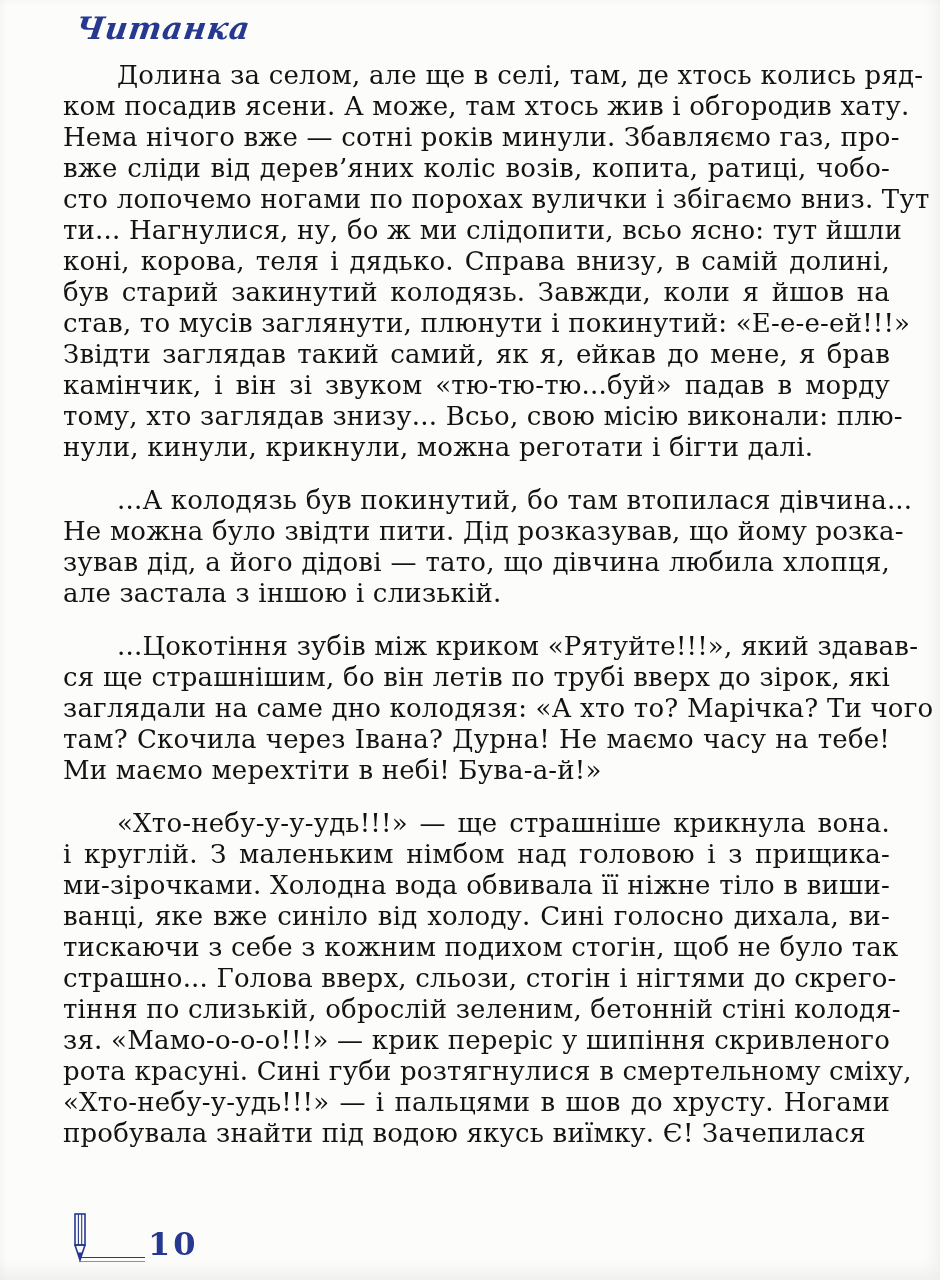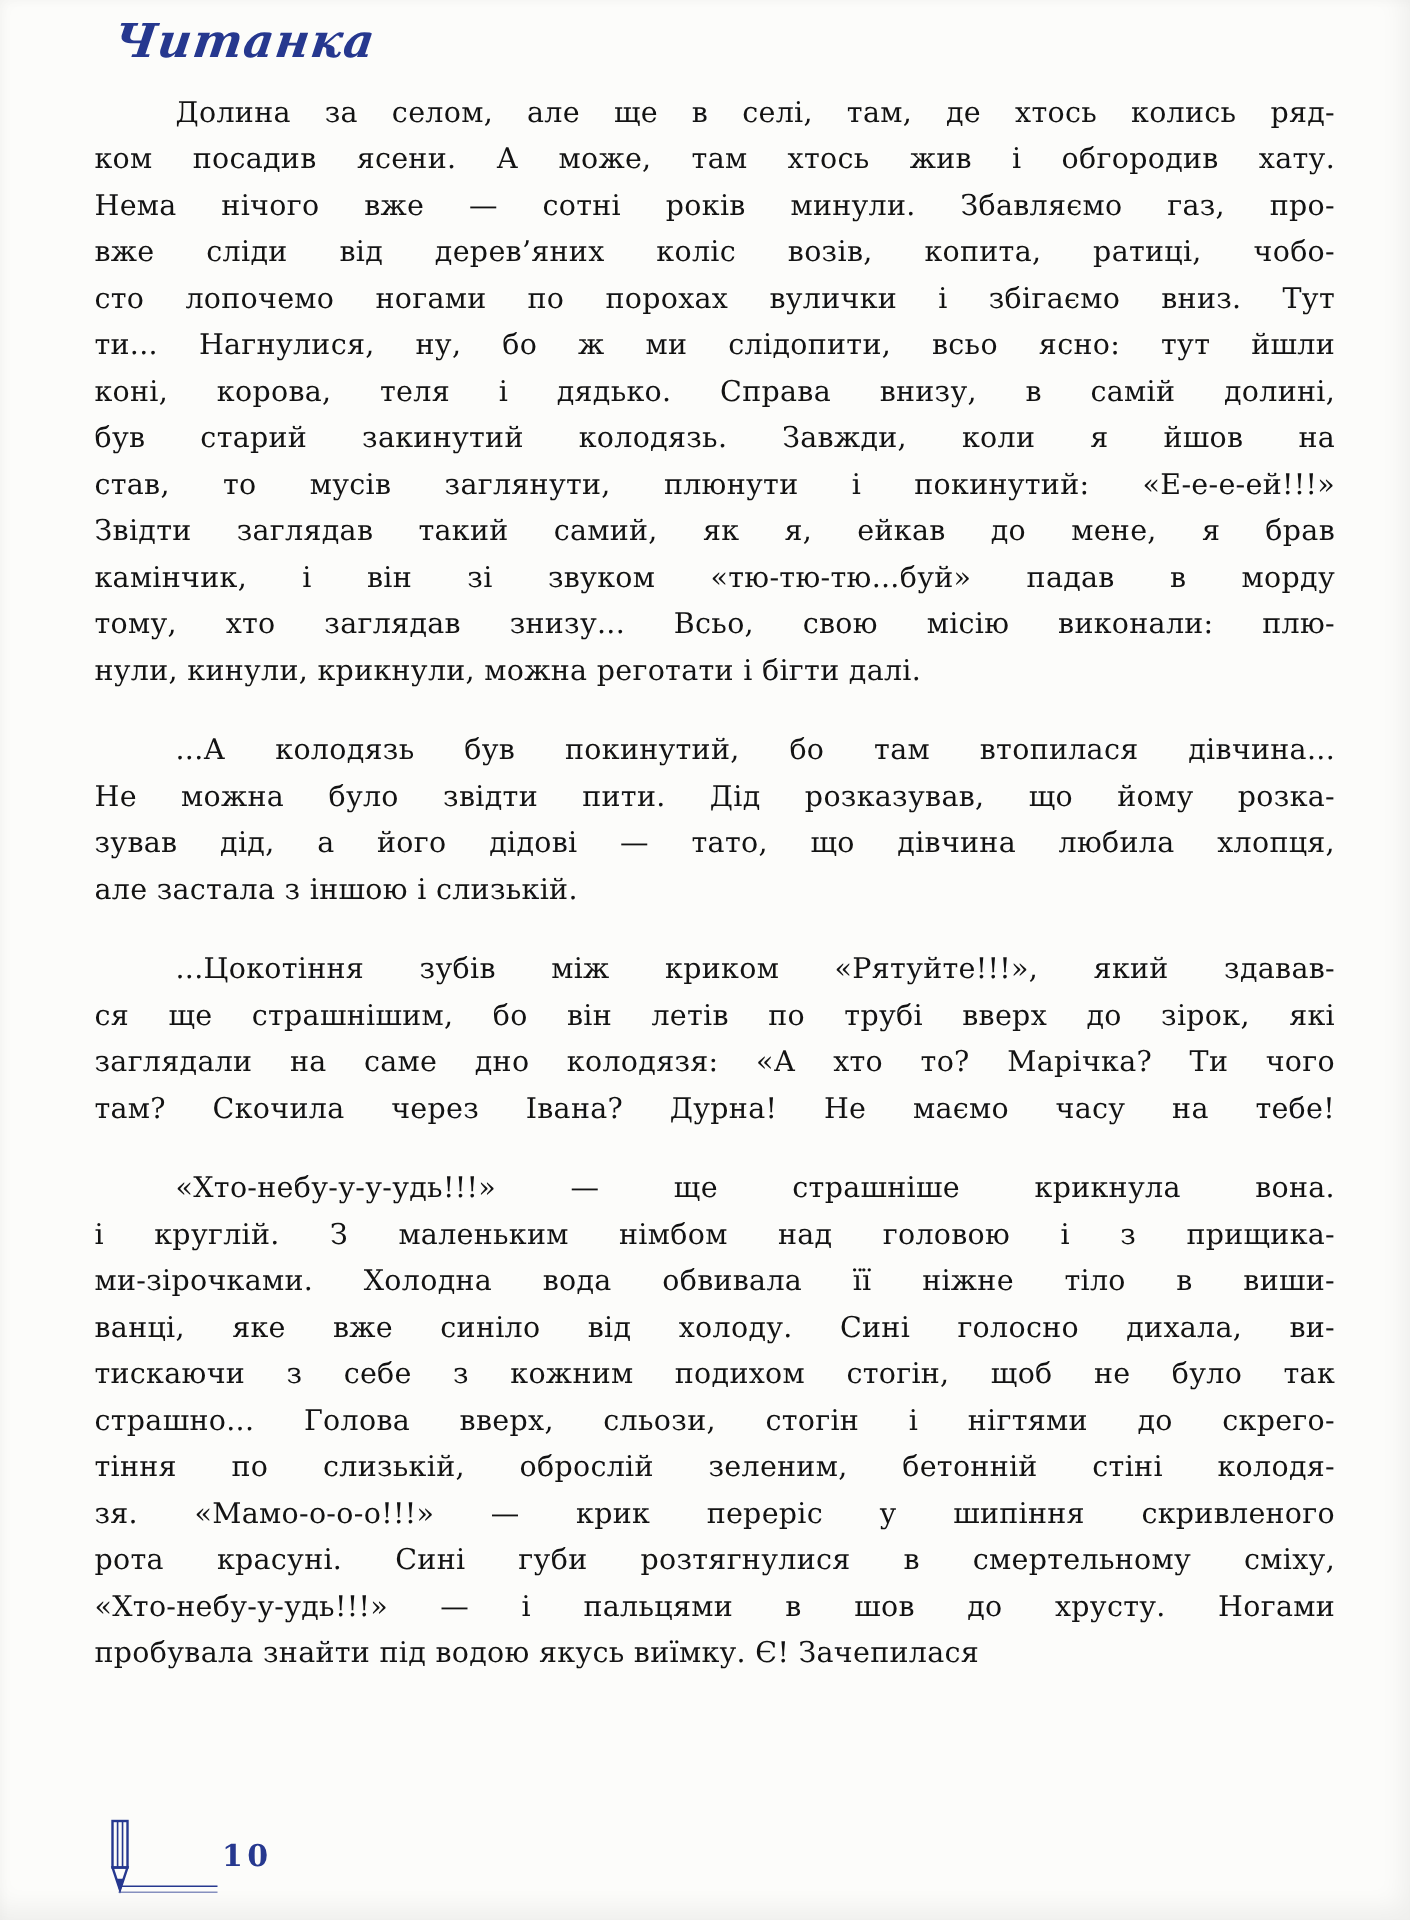--- a/index.html
+++ b/index.html
@@ -25,21 +25,21 @@
     font-style: italic;
     font-weight: bold;
     font-size: 31px;
     letter-spacing: 1px;
     color: var(--accent, #26388f);
     transform: skewX(-8deg);
   }
   .text-column {
     position: absolute;
     left: 63px; top: 60px; width: 827px;
-    font-size: 19px;
+    font-size: 26px;
     line-height: 31px;
     letter-spacing: 0.2px;
   }
   .para { margin: 0; }
   .para + .para { margin-top: 22px; }
   .line {
     text-align: justify;
     text-align-last: justify;
     height: 31px;
     overflow: visible;
@@ -52,21 +52,21 @@
   }
   .pencil { position: absolute; left: 0; top: 0; color: var(--accent, #26388f); }
   .footer-rule {
     position: absolute; left: 13px; top: 45px; width: 66px; height: 3px;
     border-top: 1.6px solid var(--accent, #26388f);
     border-bottom: 1px solid rgba(38,56,143,0.55);
   }
   .page-number {
     position: absolute; left: 82px; top: 13px;
     font-weight: bold;
-    font-size: 20px;
+    font-size: 32px;
     letter-spacing: 3px;
     color: var(--accent, #26388f);
   }
 </style>
 </head>
 <body>
 
 <div class="page">
 
   <div class="header">
@@ -93,20 +93,21 @@
         <div class="line first">...А колодязь був покинутий, бо там втопилася дівчина...</div>
         <div class="line">Не можна було звідти пити. Дід розказував, що йому розка-</div>
         <div class="line">зував дід, а його дідові — тато, що дівчина любила хлопця,</div>
         <div class="line last">але застала з іншою і слизькій.</div>
       </div>
       <div class="para">
         <div class="line first">...Цокотіння зубів між криком «Рятуйте!!!», який здавав-</div>
         <div class="line">ся ще страшнішим, бо він летів по трубі вверх до зірок, які</div>
         <div class="line">заглядали на саме дно колодязя: «А хто то? Марічка? Ти чого</div>
         <div class="line">там? Скочила через Івана? Дурна! Не маємо часу на тебе!</div>
+        <div class="line last">Ми маємо мерехтіти в небі! Бува-а-й!»</div>
       </div>
       <div class="para">
         <div class="line first">«Хто-небу-у-у-удь!!!» — ще страшніше крикнула вона.</div>
         <div class="line">і круглій. З маленьким німбом над головою і з прищика-</div>
         <div class="line">ми-зірочками. Холодна вода обвивала її ніжне тіло в виши-</div>
         <div class="line">ванці, яке вже синіло від холоду. Сині голосно дихала, ви-</div>
         <div class="line">тискаючи з себе з кожним подихом стогін, щоб не було так</div>
         <div class="line">страшно... Голова вверх, сльози, стогін і нігтями до скрего-</div>
         <div class="line">тіння по слизькій, оброслій зеленим, бетонній стіні колодя-</div>
         <div class="line">зя. «Мамо-о-о-о!!!» — крик переріс у шипіння скривленого</div>

